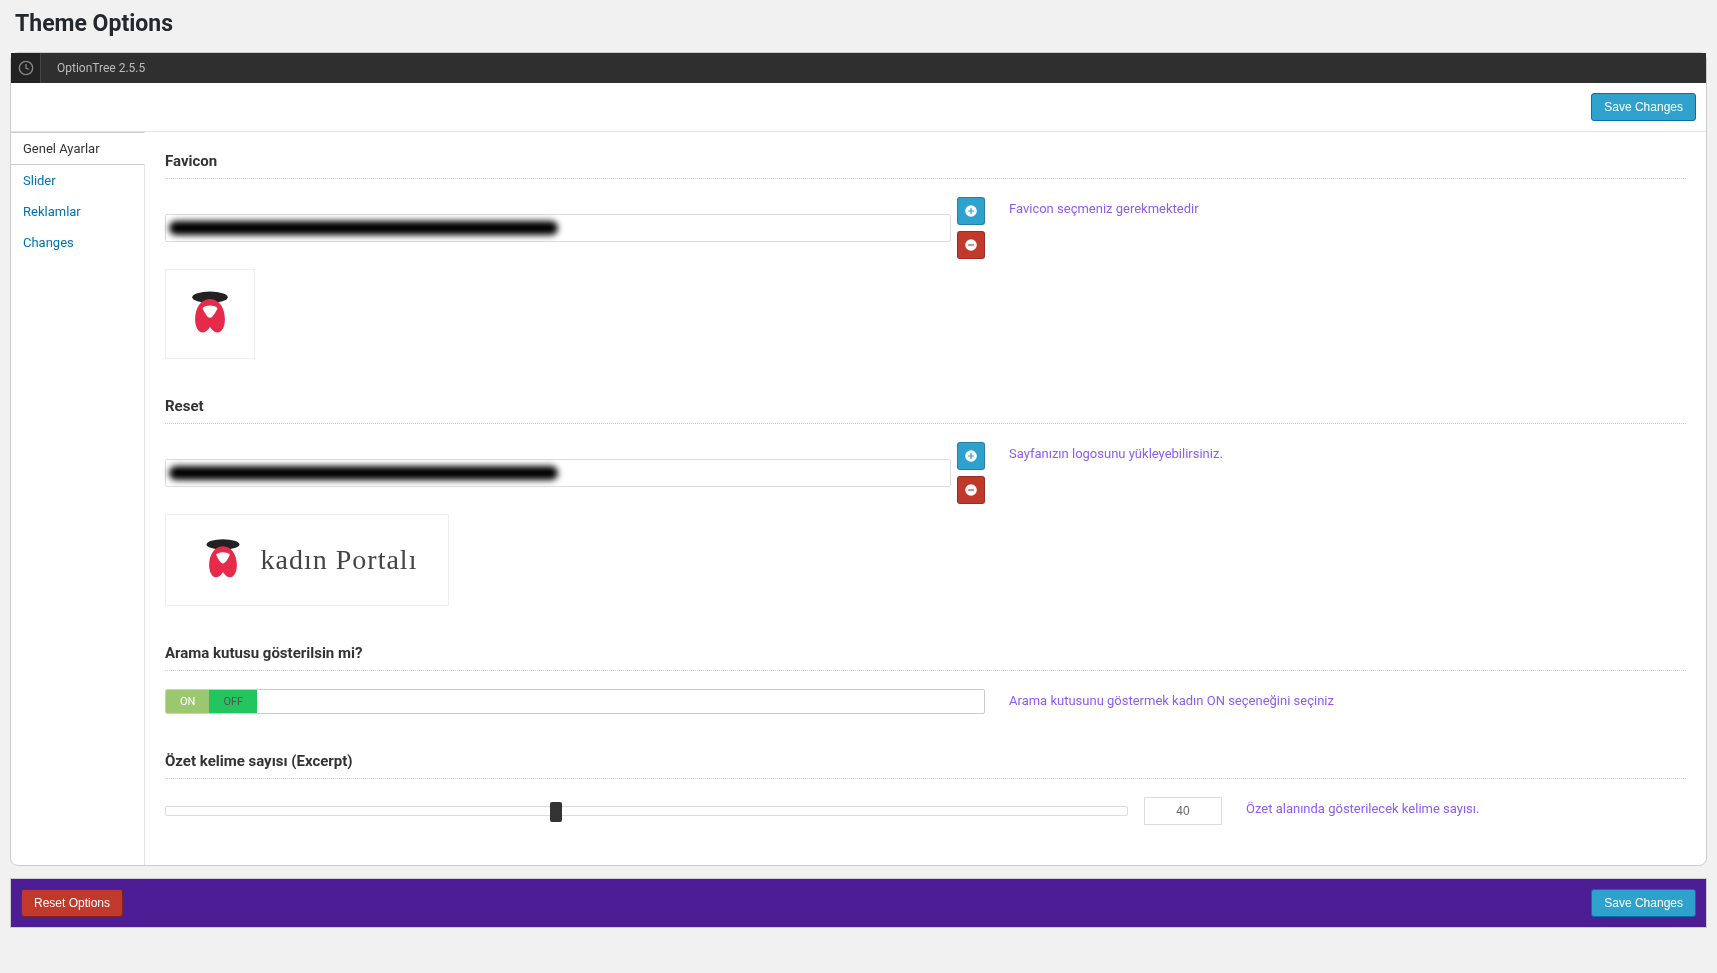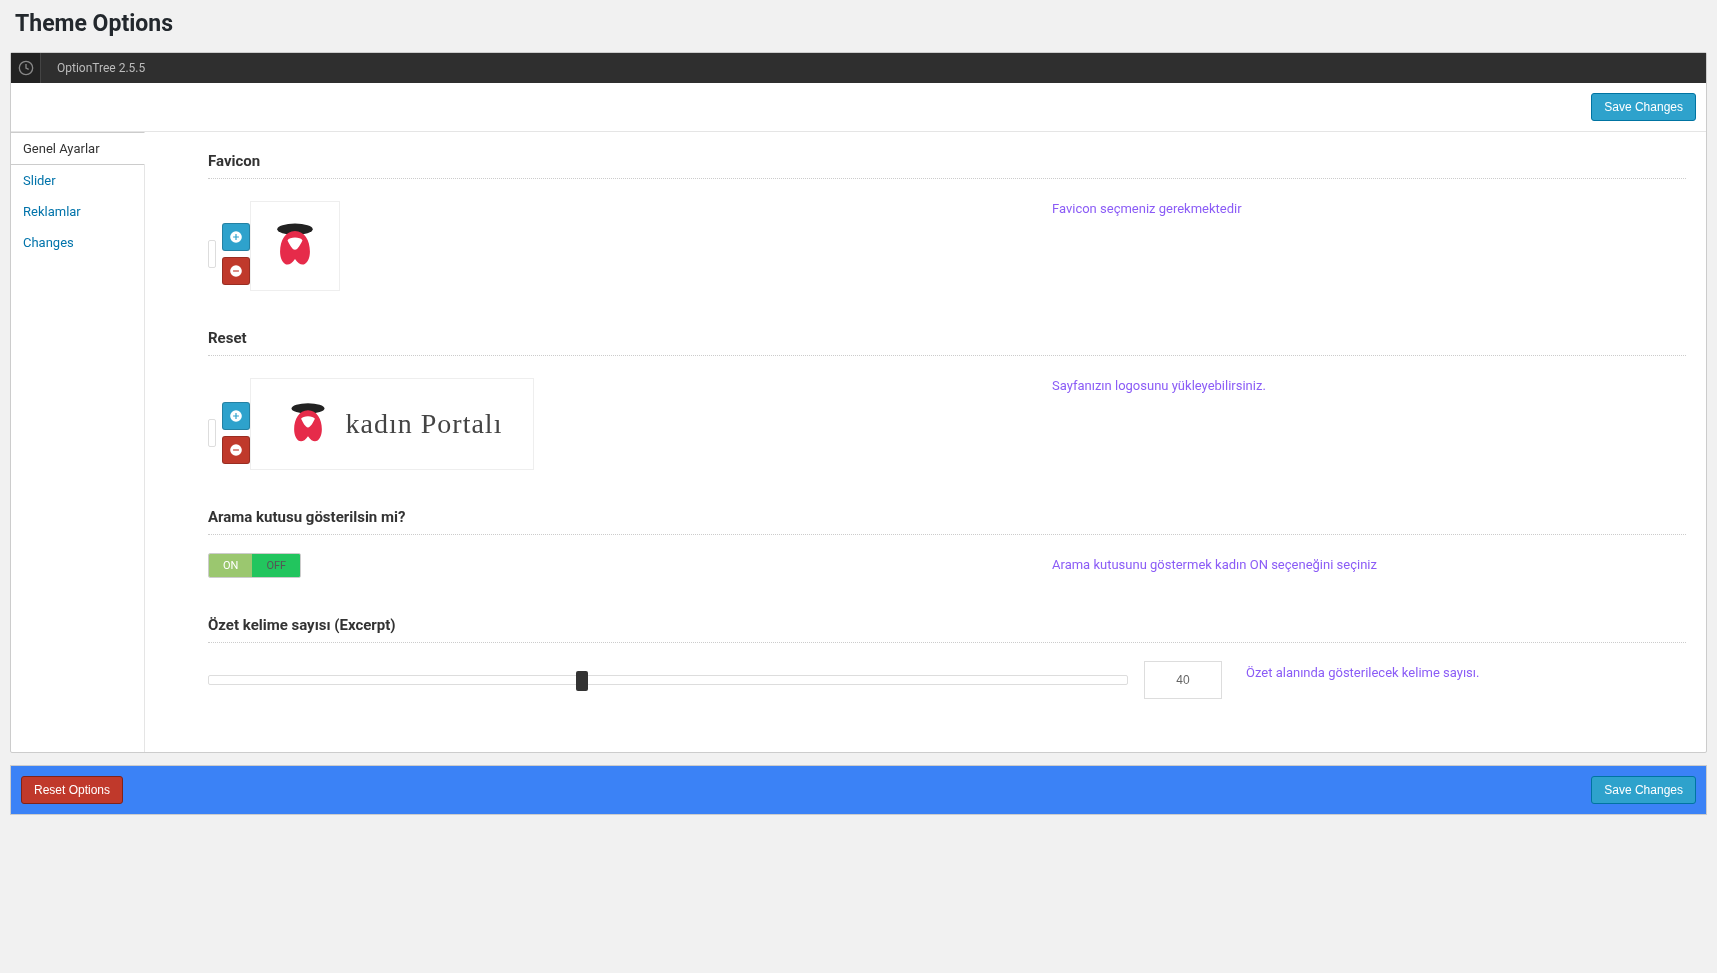--- a/index.html
+++ b/index.html
@@ -12,21 +12,21 @@
   .page-title {
     font-size: 23px;
     font-weight: 700;
     padding: 10px 15px 15px;
     color: #23282d;
   }
   .ot-container {
     margin: 0 10px;
     background: #fff;
     border: 1px solid #ccc;
-    border-radius: 2px;
+    border-radius: 8px;
   }
   
   .ot-header {
     background: #2f2f2f;
     display: flex;
     align-items: center;
     height: 30px;
   }
   .ot-header-icon {
     width: 30px;
@@ -56,21 +56,20 @@
     border-radius: 3px;
     font-size: 12px;
     cursor: pointer;
     color: #fff;
   }
   .btn-blue { background: #2ea2cc; border: 1px solid #0074a2; }
   .btn-dark-red { background: #c0392b; border: 1px solid #7f231a; }
   .ot-body {
     display: flex;
     min-height: 620px;
-    gap: 43px;
   }
   
   .ot-nav {
     width: 134px;
     border-right: 1px solid #e5e5e5;
     padding-top: 0;
   }
   .ot-nav ul { list-style: none; }
   .ot-nav li {
     padding: 8px 12px;
@@ -106,23 +105,22 @@
   }
   .field-row {
     display: flex;
     gap: 24px;
     align-items: flex-start;
     margin-bottom: 8px;
   }
   .field-left {
     flex: 1;
     display: flex;
-    flex-direction: row;
+    flex-direction: column;
     max-width: 820px;
-    align-items: flex-end;
   }
   .field-desc {
     width: 440px;
     font-size: 13px;
     color: #8b5cf6;
     padding-top: 4px;
   }
   .input-row {
     display: flex;
     gap: 6px;
@@ -222,30 +220,30 @@
     top: -5px;
     width: 12px;
     height: 20px;
     background: #333;
     border-radius: 2px;
     left: 40%;
     cursor: grab;
   }
   .slider-value {
     width: 78px;
-    height: 38px;
+    height: 28px;
     border: 1px solid #ddd;
     text-align: center;
     font-size: 12px;
     color: #666;
   }
   
   .ot-footer {
     margin: 12px 10px;
-    background: #3b82f6;
+    background: #4c1d95;
     border: 1px solid #ccc;
     padding: 10px;
     display: flex;
     justify-content: space-between;
   }
 </style>
 </head>
 <body>
 
 <h1 class="page-title">Theme Options</h1>

